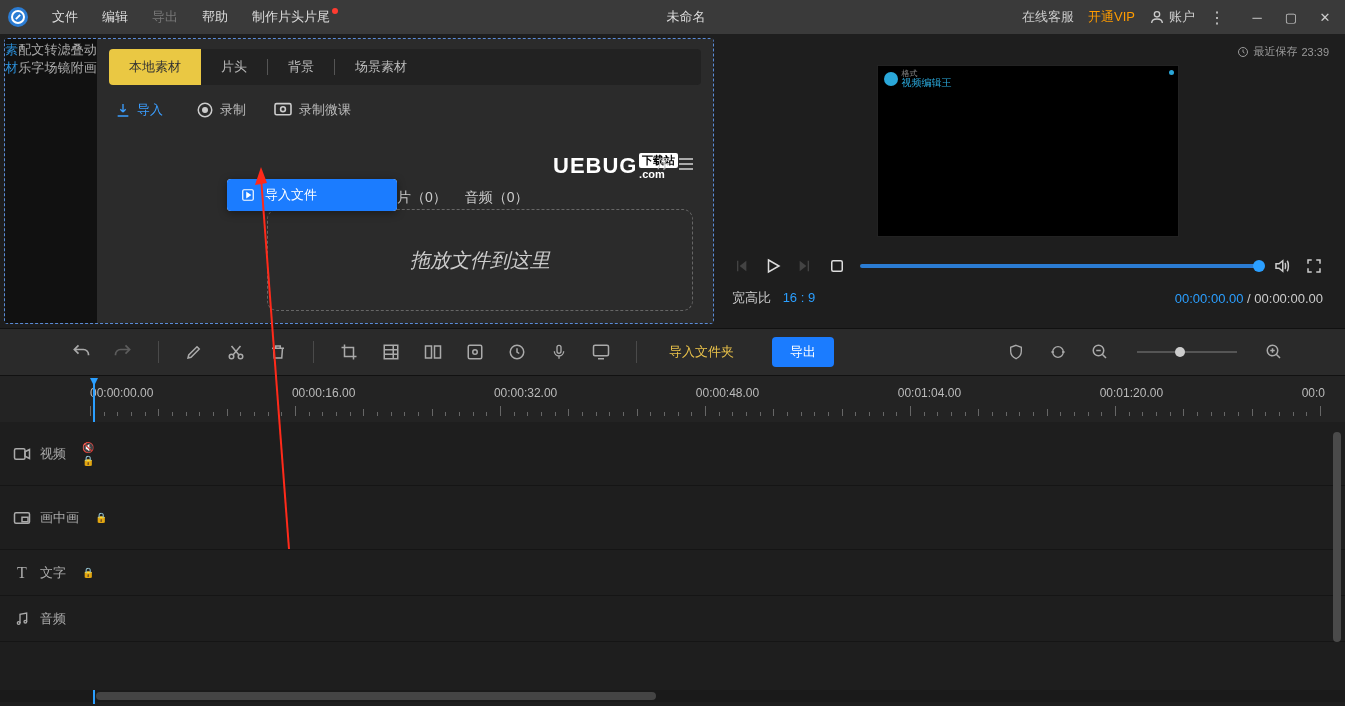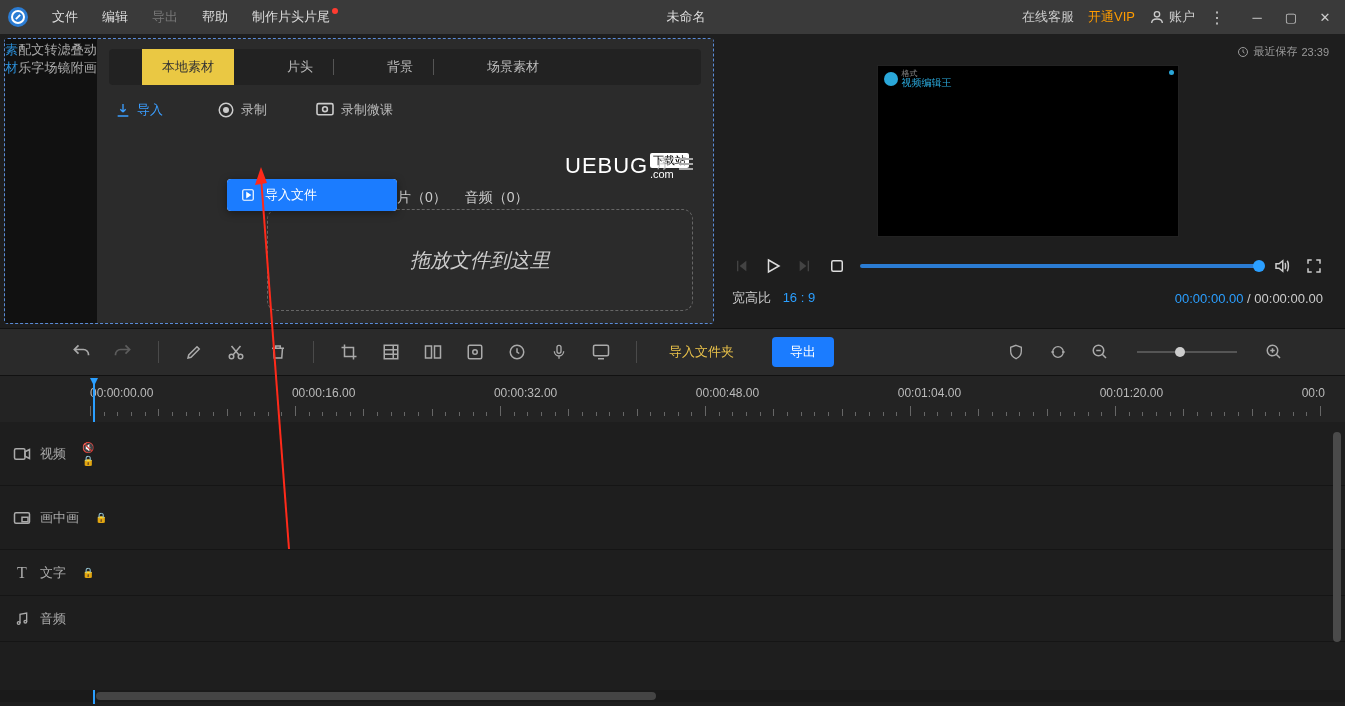--- a/index.html
+++ b/index.html
@@ -23,27 +23,27 @@
 
 .upper { height: 294px; display: flex; padding: 4px 6px 4px 4px; gap: 6px; }
 .left-panel { width: 710px; border: 1px dashed #5a8bd6; border-radius: 4px; display: flex; position: relative; }
 
 .side-tabs { width: 92px; background: #111; display: flex; flex-direction: row; }
 .side-tab { height: 40px; display: flex; align-items: center; justify-content: center; font-size: 13px; color: #aaa; cursor: pointer; }
 .side-tab.active { color: #2b8ed6; }
 
 .material-area { flex: 1; padding: 10px 12px; background: #2b2b2b; position: relative; }
 .mat-tabs { background: #222; border-radius: 4px; height: 36px; display: flex; align-items: center; overflow: hidden; }
-.mat-tab { padding: 4px 20px; height: 100%; display: flex; align-items: center; color: #bbb; cursor: pointer; position: relative; margin-left: 33px; }
+.mat-tab { padding: 4px 20px; height: 100%; display: flex; align-items: center; color: #bbb; cursor: pointer; position: relative; }
 .mat-tab.active { background: #eac843; color: #333; font-weight: 500; }
 .mat-tab-sep { width: 1px; height: 16px; background: #555; }
-.action-row { display: flex; align-items: center; gap: 22px; margin-top: 12px; color: #bbb; font-size: 13px; }
+.action-row { display: flex; align-items: center; gap: 1px; margin-top: 12px; color: #bbb; font-size: 13px; }
 .act-btn { display: flex; align-items: center; gap: 6px; padding: 4px 6px; cursor: pointer; }
 .act-btn.blue { color: #3b9eff; }
-.logo-watermark { position: absolute; top: 114px; left: 468px; color: #fff; font-weight: 400; }
+.logo-watermark { position: absolute; top: 114px; left: 456px; color: #fff; font-weight: 700; }
 .logo-watermark .b { font-size: 22px; letter-spacing: 1px; }
 .logo-watermark .s { font-size: 11px; }
 .sort-area { position: absolute; top: 116px; right: 20px; display: flex; align-items: center; gap: 8px; color: #bbb; }
 .hamburger { display: inline-flex; flex-direction: column; gap: 3px; }
 .hamburger i { width: 14px; height: 2px; background: #aaa; }
 .type-counts { position: absolute; top: 150px; left: 300px; display: flex; gap: 18px; color: #ccc; font-size: 14px; }
 .dropzone { position: absolute; top: 170px; left: 170px; right: 20px; bottom: 12px; border: 1px dashed #666; border-radius: 10px; display: flex; align-items: center; justify-content: center; color: #ccc; font-size: 20px; font-style: italic; }
 
 
 .dropdown { position: absolute; top: 140px; left: 130px; width: 170px; background: #fff; border-radius: 4px; overflow: hidden; box-shadow: 0 2px 8px rgba(0,0,0,0.4); z-index: 20; }

